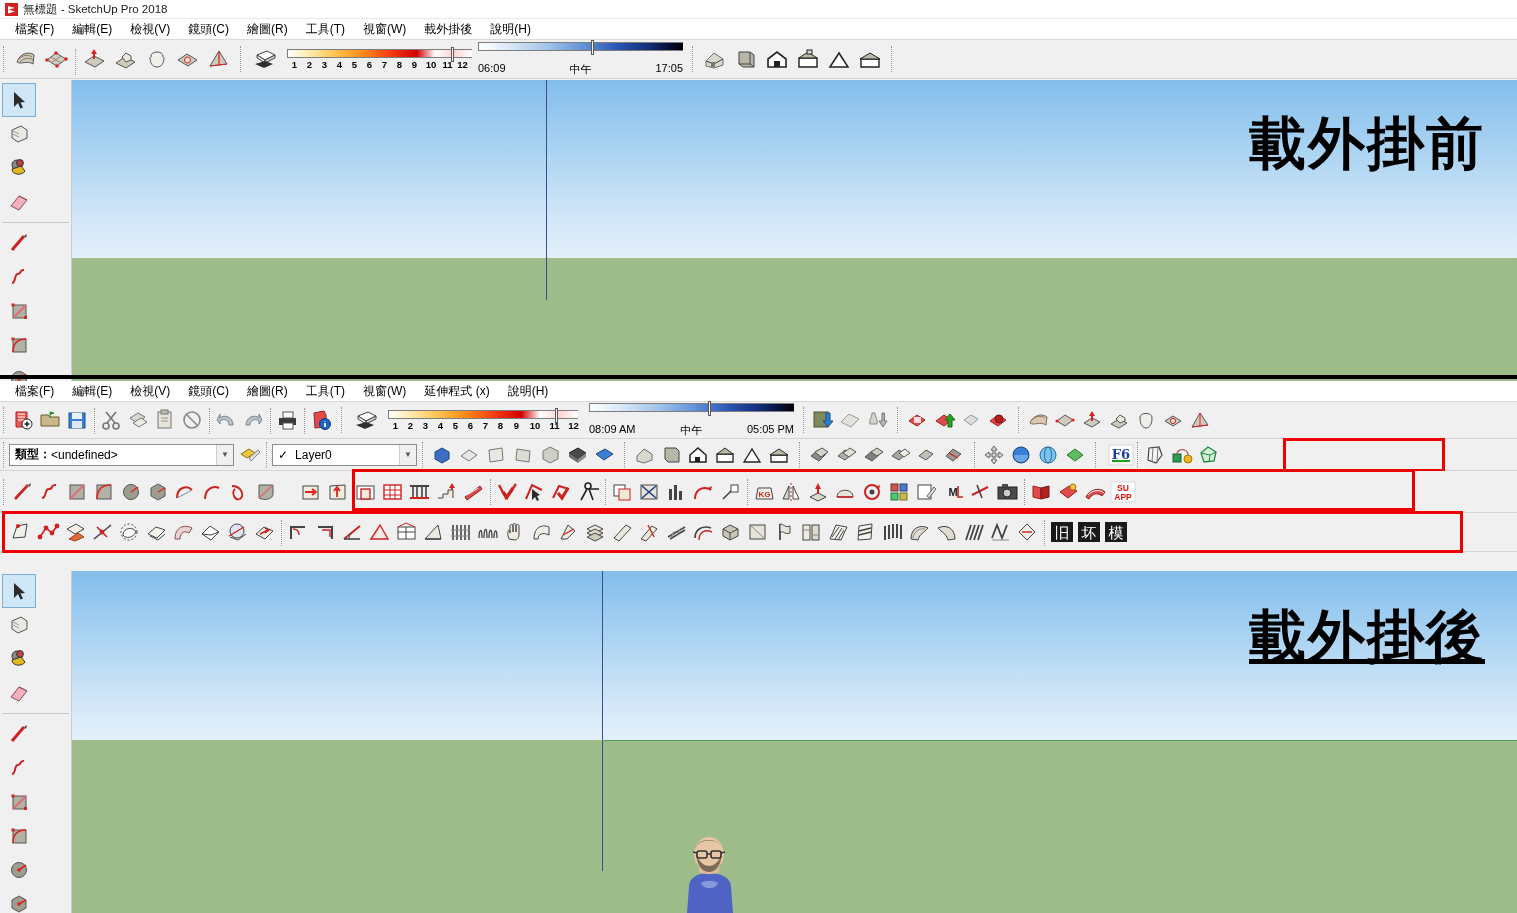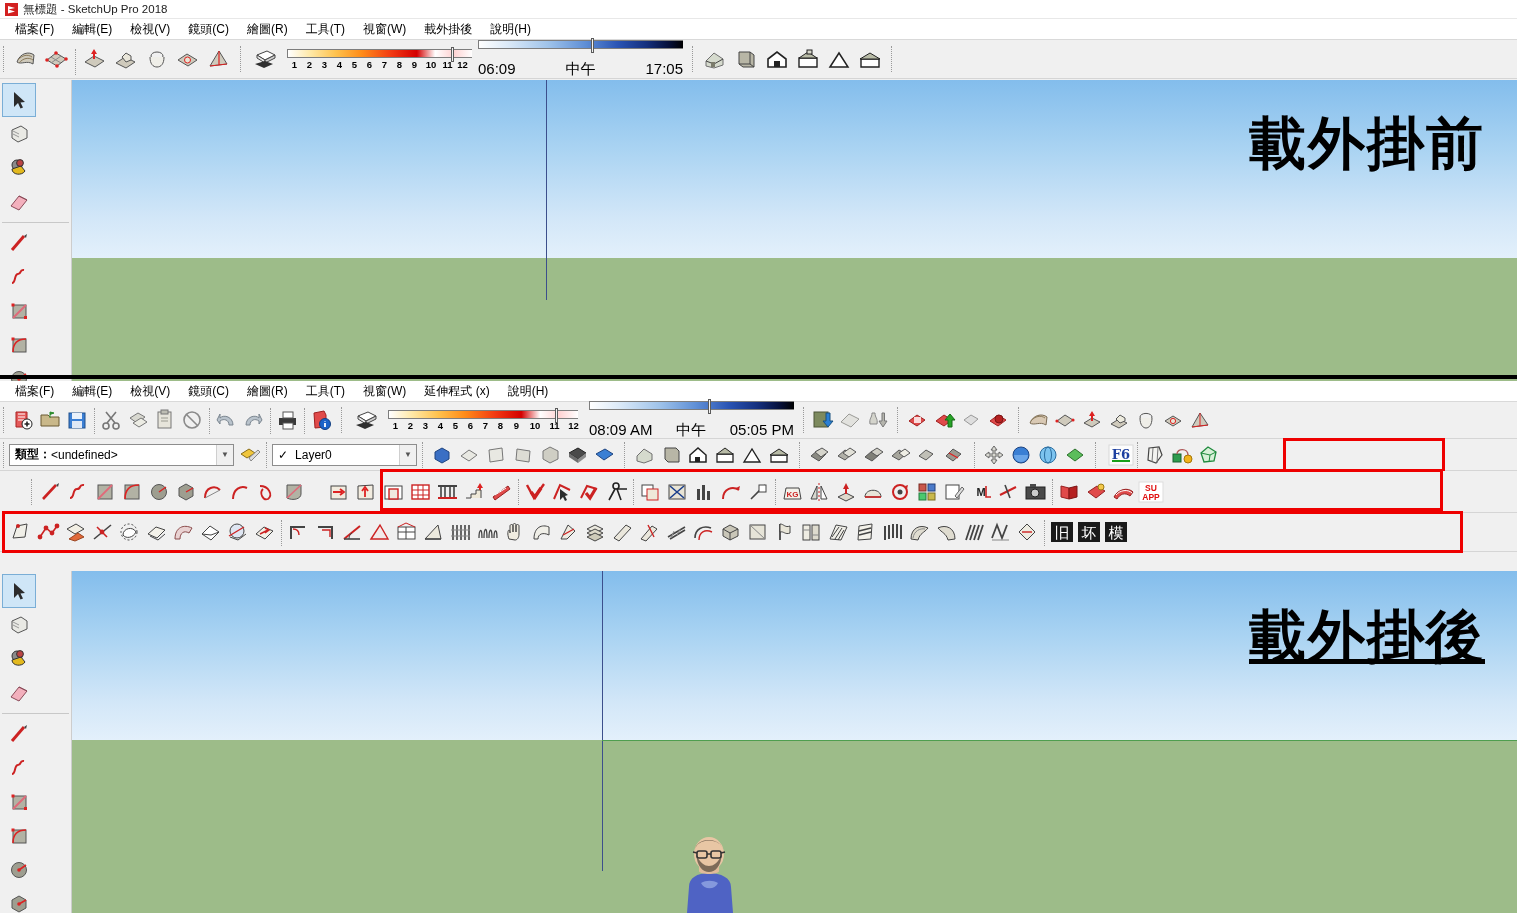--- a/index.html
+++ b/index.html
@@ -74,21 +74,21 @@
     position: absolute; top: -3px; width: 3px; height: 15px;
     background: #f2f2f2; border: 1px solid #5b5b5b;
   }
   .tick-labels {
     display: flex; font-size: 9.5px; color: #000; margin-top: 1px;
     font-family: "Liberation Sans", sans-serif;
   }
   .tick-labels span { text-align: center; font-weight: bold; }
   .time-labels {
     display: flex; justify-content: space-between;
-    font-size: 15px; color: #000; margin-top: 11px;
+    font-size: 11px; color: #000; margin-top: 11px;
   }
 
   
   .combo {
     height: 22px; background: #fff;
     border: 1px solid #8d8d8d;
     display: flex; align-items: center;
     font-size: 12px; color: #000;
     padding-left: 5px; position: relative;
   }
@@ -845,21 +845,21 @@
       <div class="tbtn sm">
         <svg width="23" height="22" viewBox="0 0 23 22">
             <path d="M4 9 L11 3 L19 8 L17 17 L7 18 Z" fill="#d8f0d8" stroke="#1f8a3d" stroke-width="1.3"></path>
             <path d="M4 9 L13 11 L19 8 M13 11 L12 18" fill="none" stroke="#1f8a3d"></path>
           </svg>
       </div>
     </div>
     <div class="redframe" style="left:1283px;top:-1px;width:162px;height:34px;"></div>
   </div>
 
-  <div class="toolrow" style="height:42px;position:relative;margin-left:28px;">
+  <div class="toolrow" style="height:42px;position:relative;">
     <div class="tsep"></div>
     <div class="tgroup">
       <div class="tbtn sm">
         <svg width="23" height="22" viewBox="0 0 23 22">
             <path d="M3 18 L16 4" stroke="#c22" stroke-width="2.6"></path>
             <path d="M16 4 L19 2 L18 6 Z" fill="#444"></path>
           </svg>
       </div>
       <div class="tbtn sm">
         <svg width="23" height="22" viewBox="0 0 23 22">

